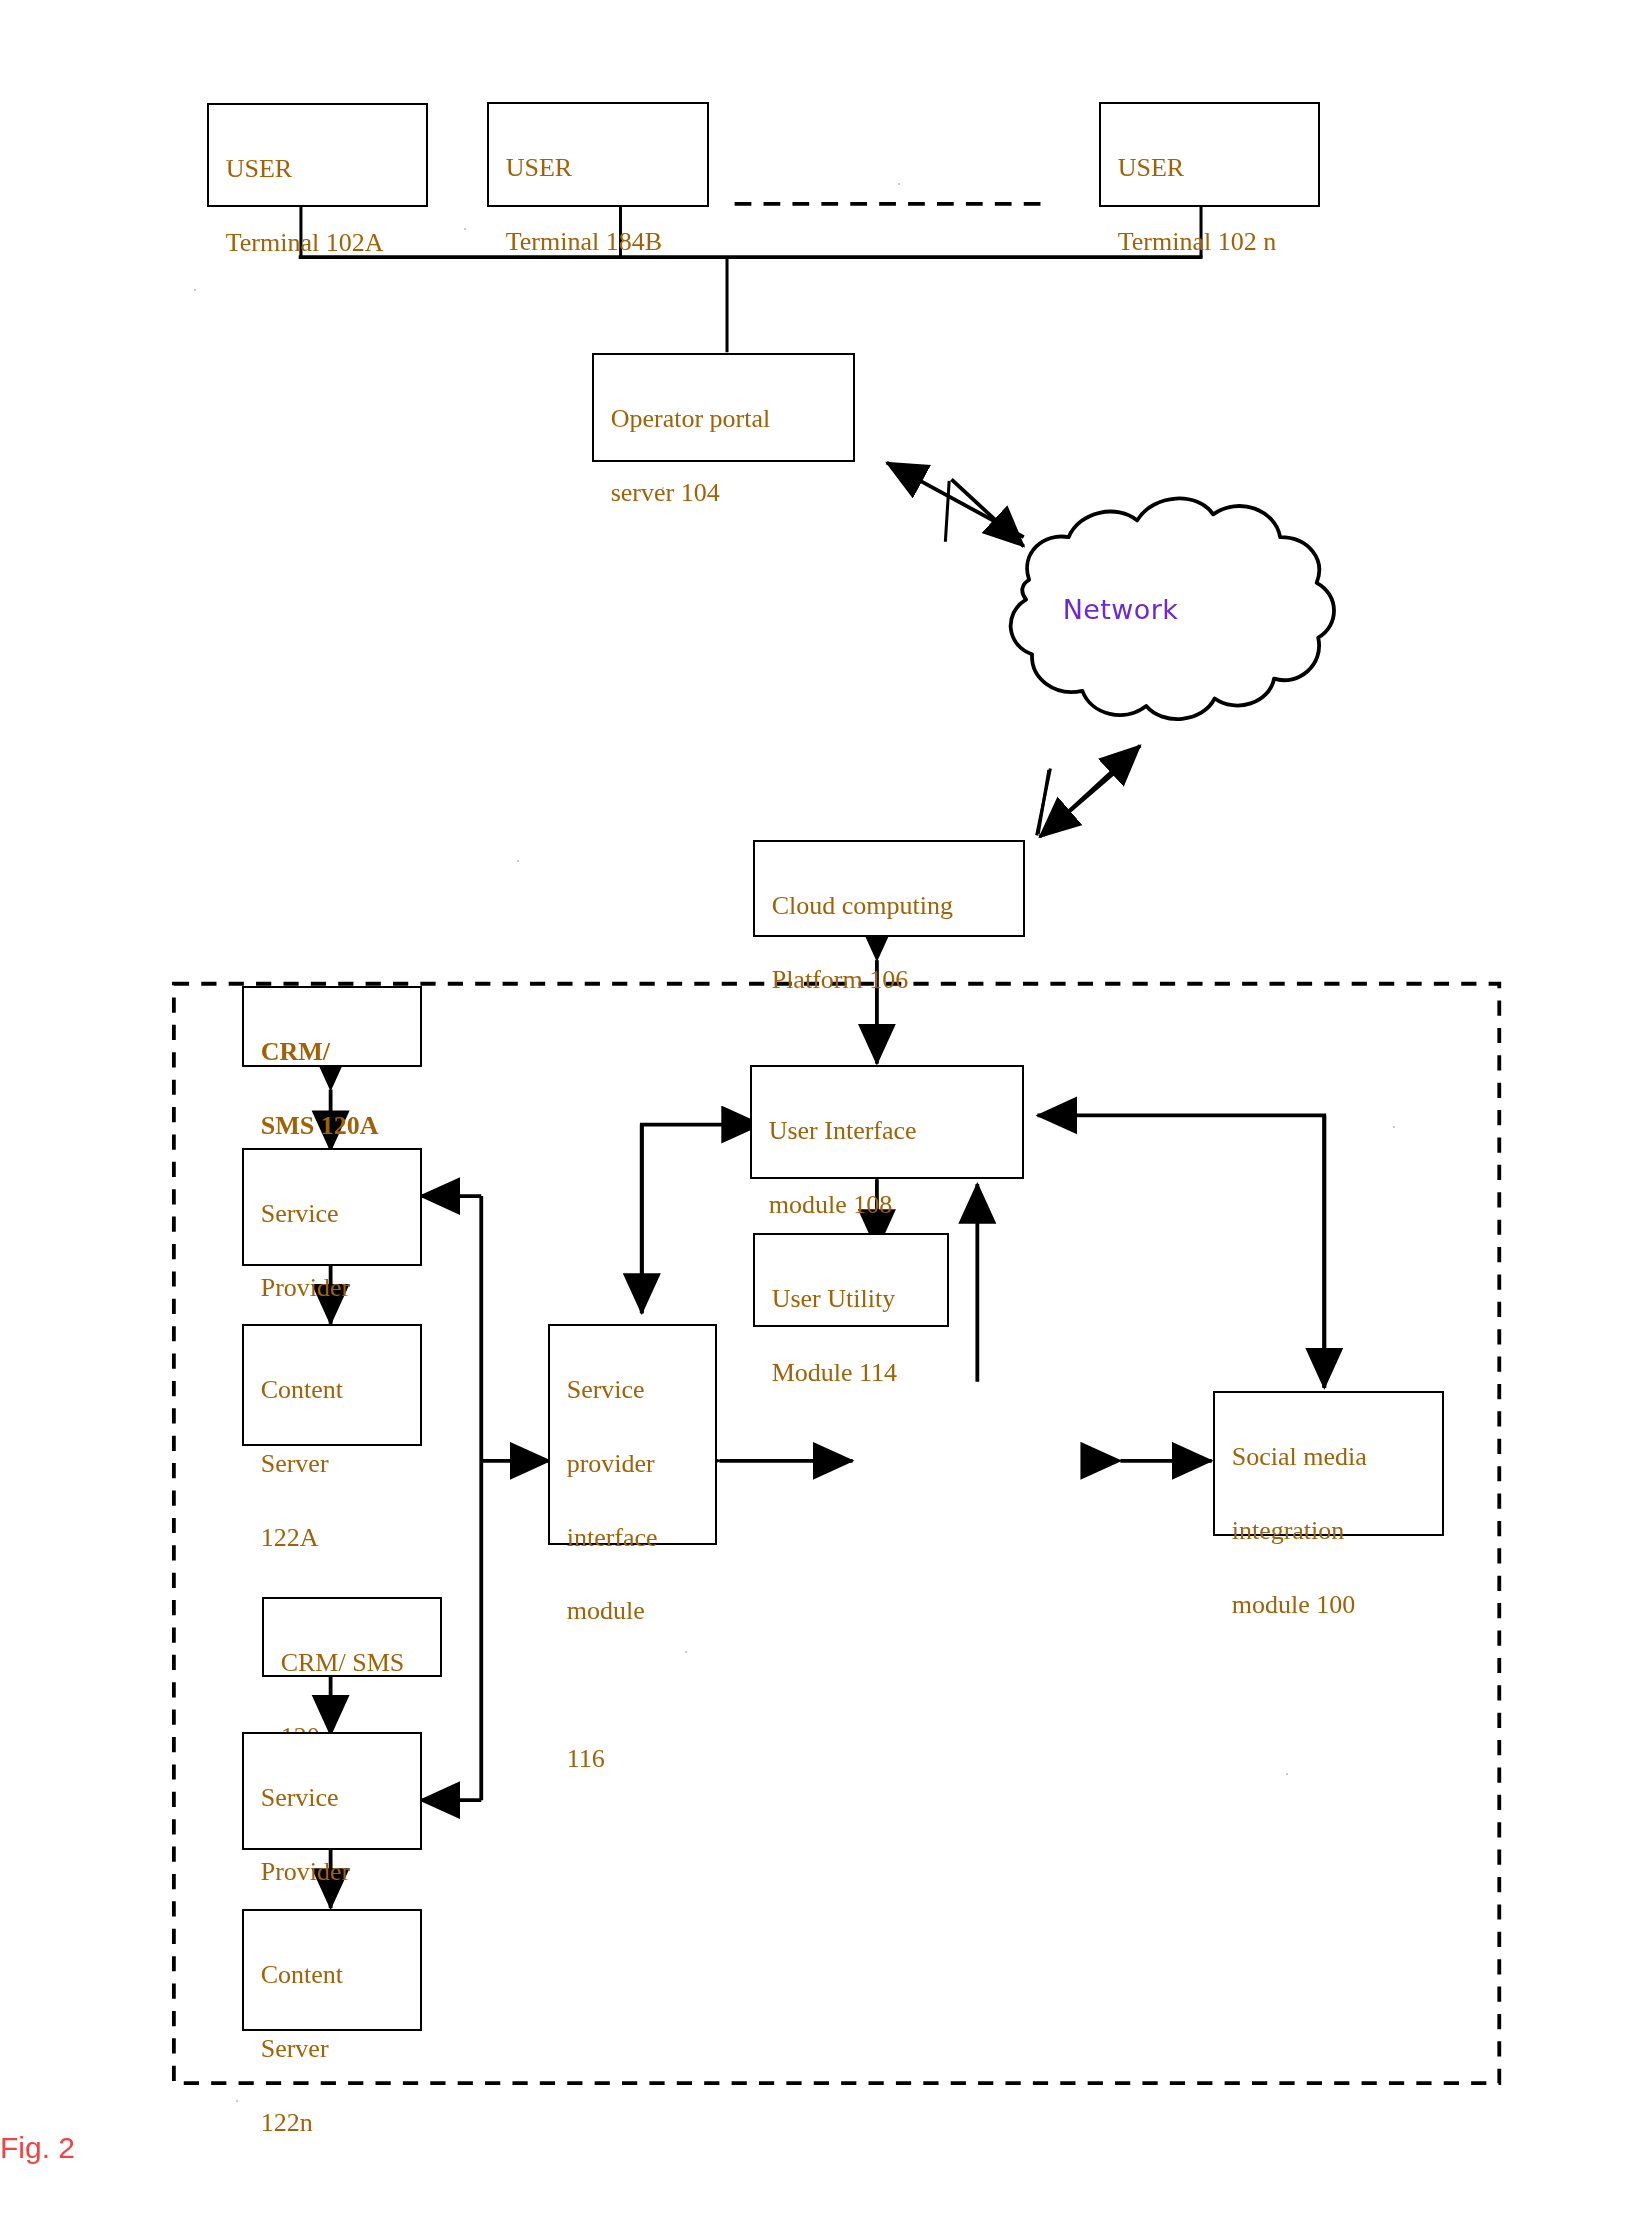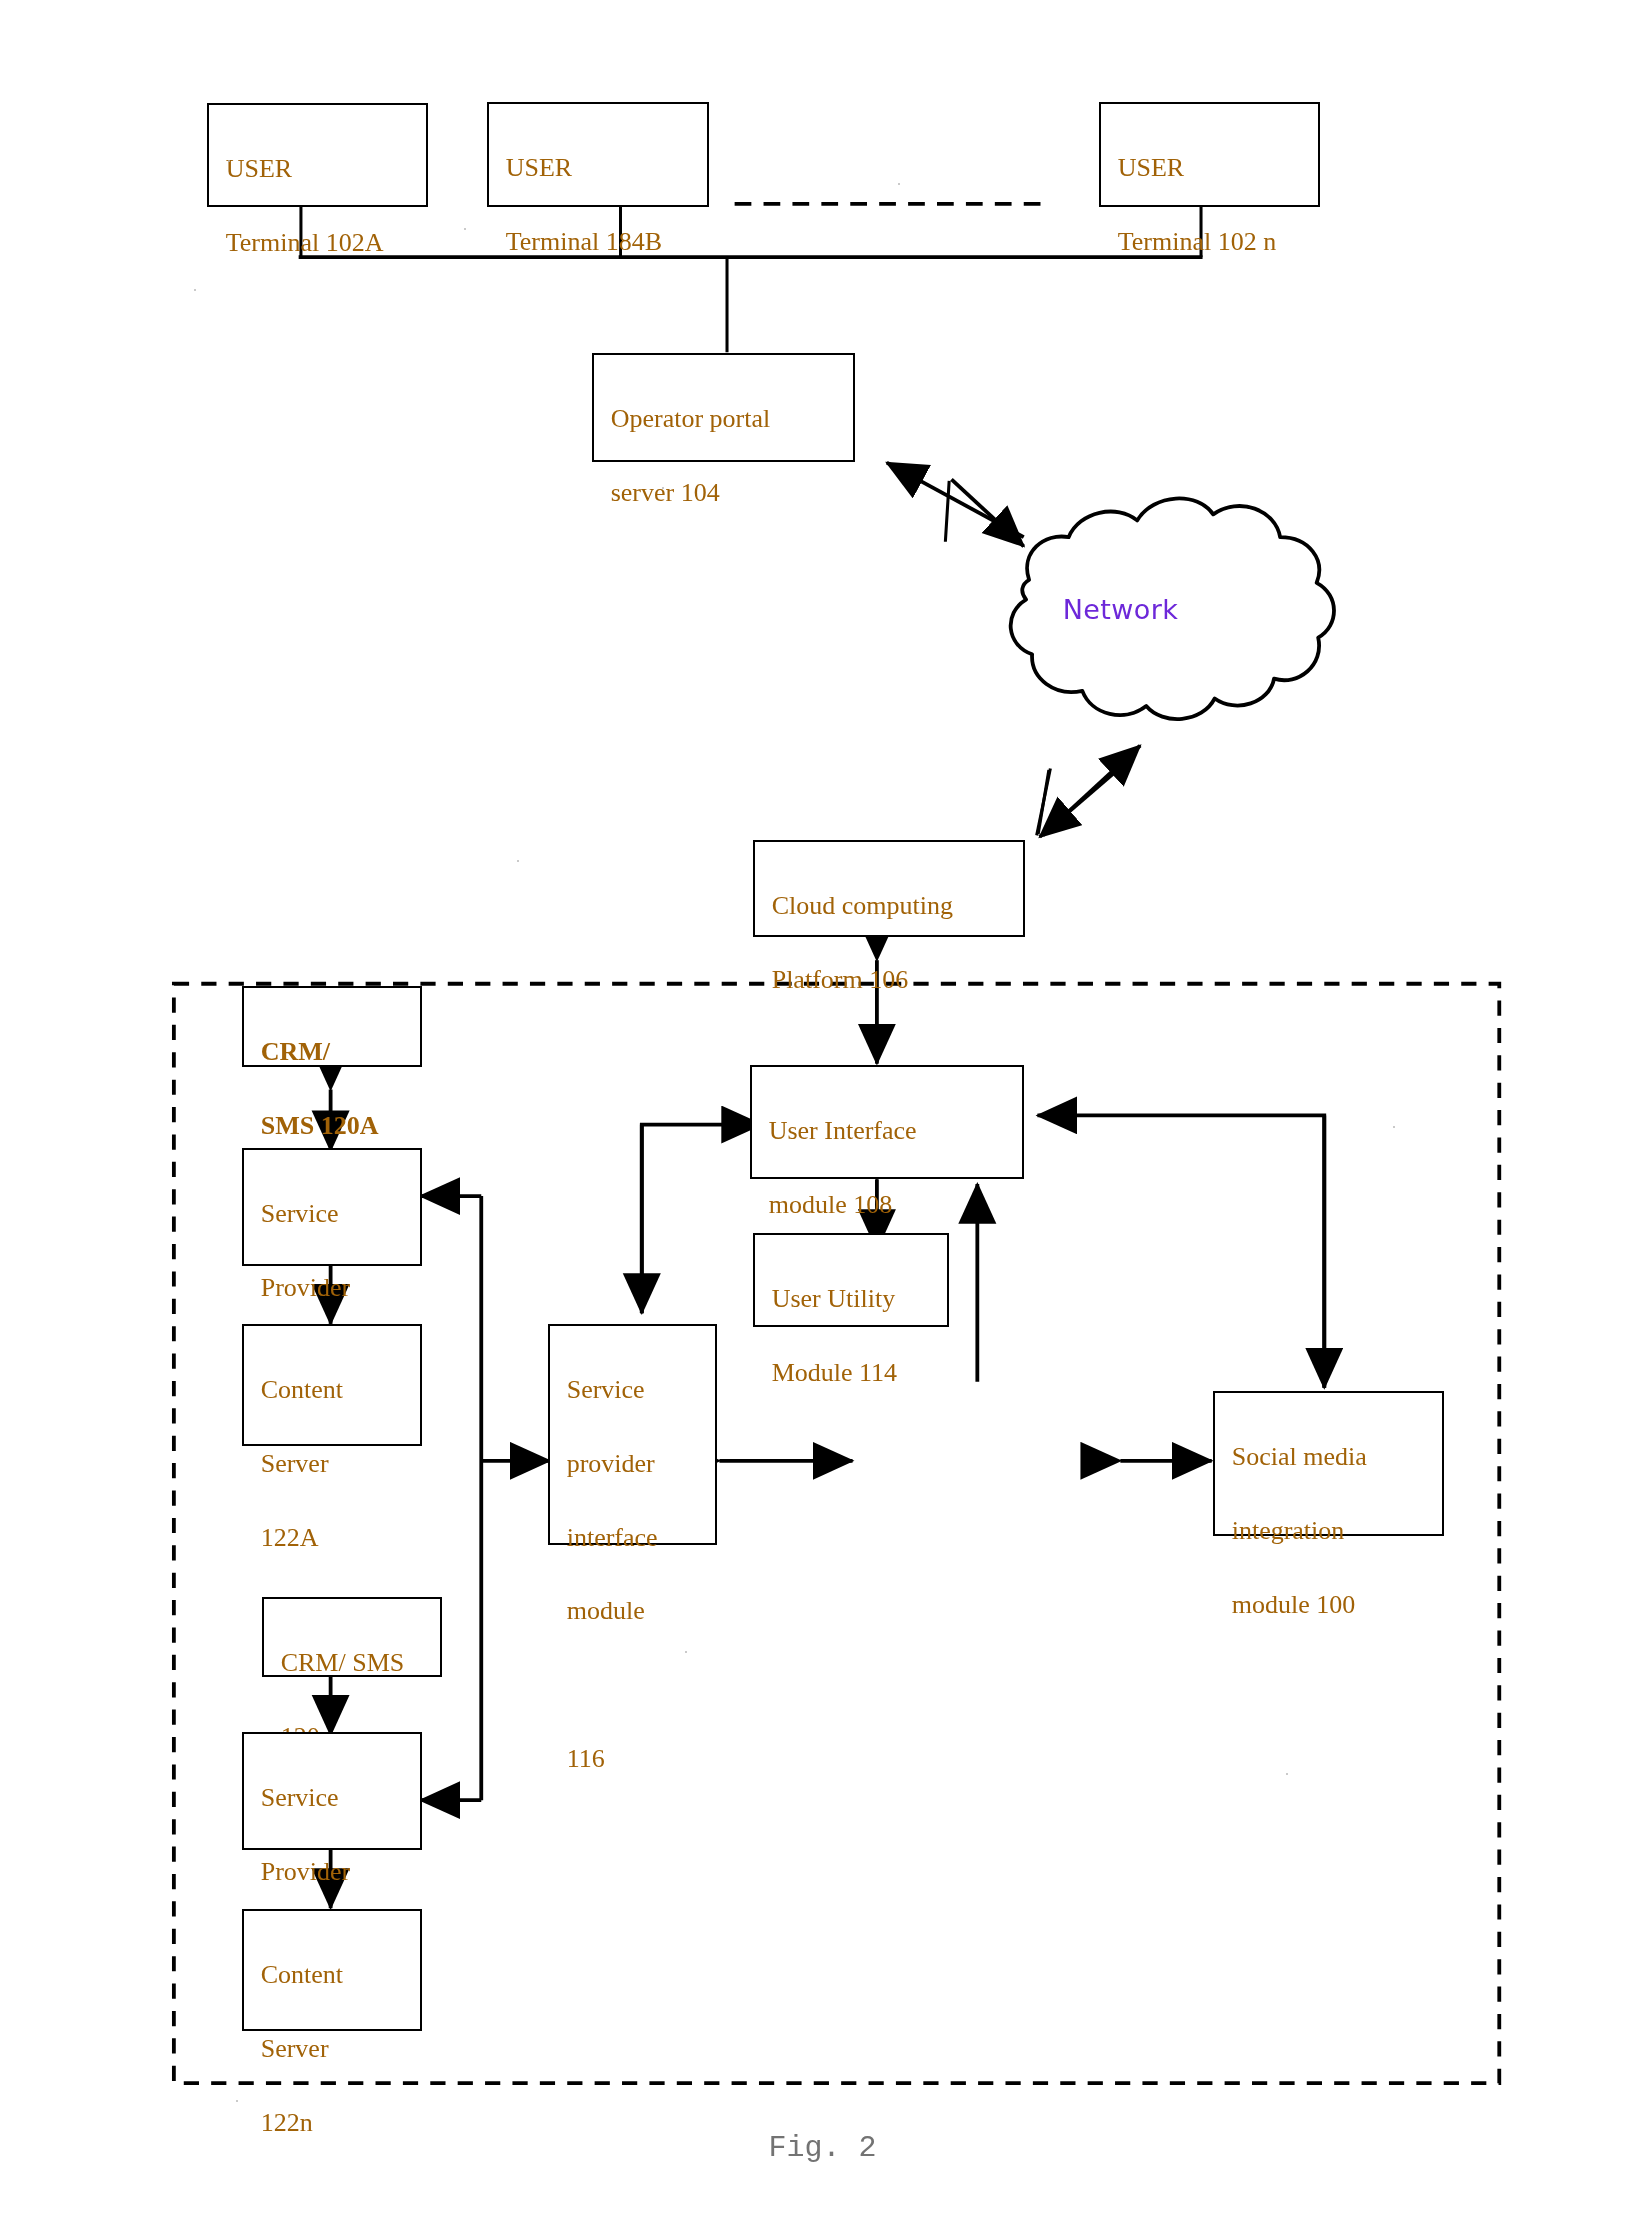--- a/index.html
+++ b/index.html
@@ -40,24 +40,24 @@
   .cloud-label {
     position: absolute;
     font-family: "DejaVu Sans", "Liberation Sans", sans-serif;
     font-size: 27px;
     color: #6d28d9;
     letter-spacing: 0.4px;
   }
   .figcaption {
     position: absolute;
     font-size: 30px;
-    font-family: Liberation Mono, monospace;
-    color: #737373;
+    font-family: Liberation Sans, sans-serif;
+    color: #ef4444;
     width: 100%;
-    text-align: center;
+    text-align: left;
     left: 0;
   }
   .speck {
     position: absolute;
     background: #b9b9b9;
     border-radius: 50%;
     width: 2.3px;
     height: 2.3px;
   }
 </style>

